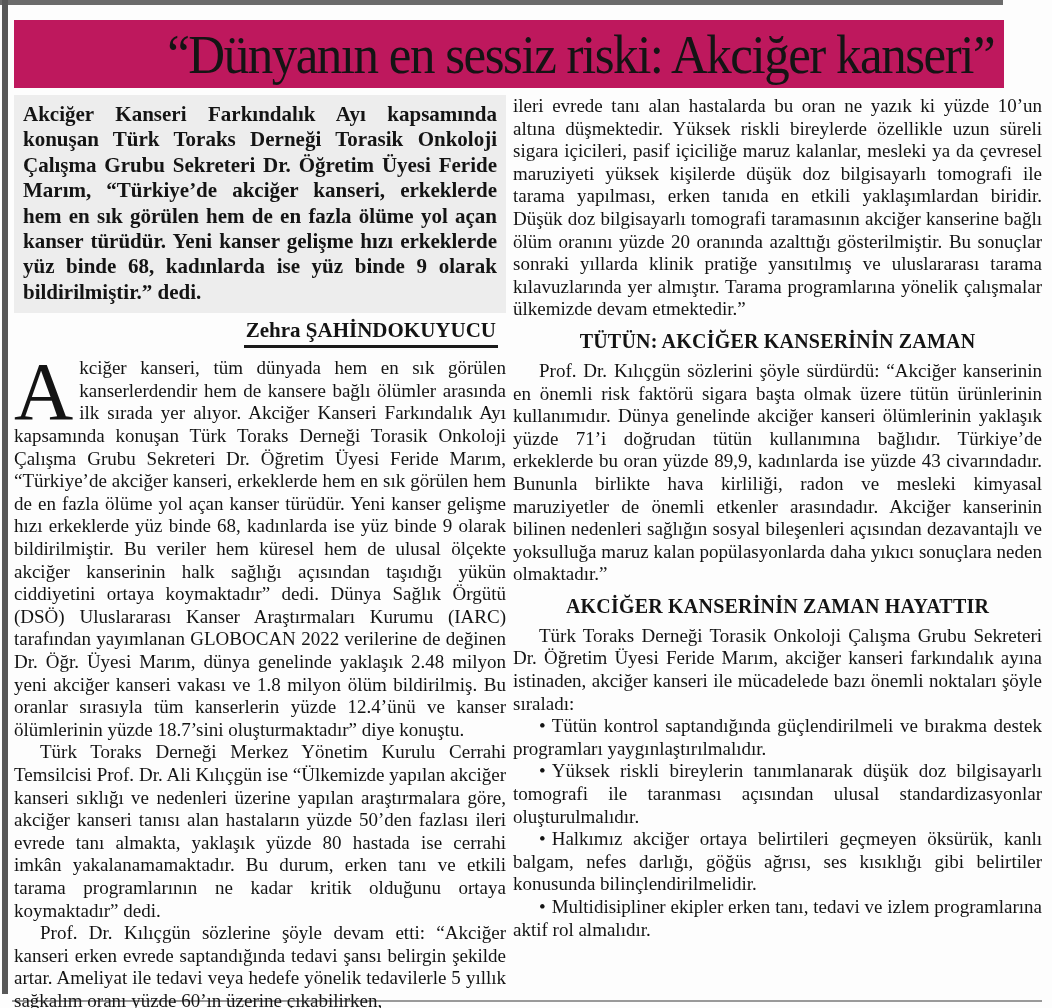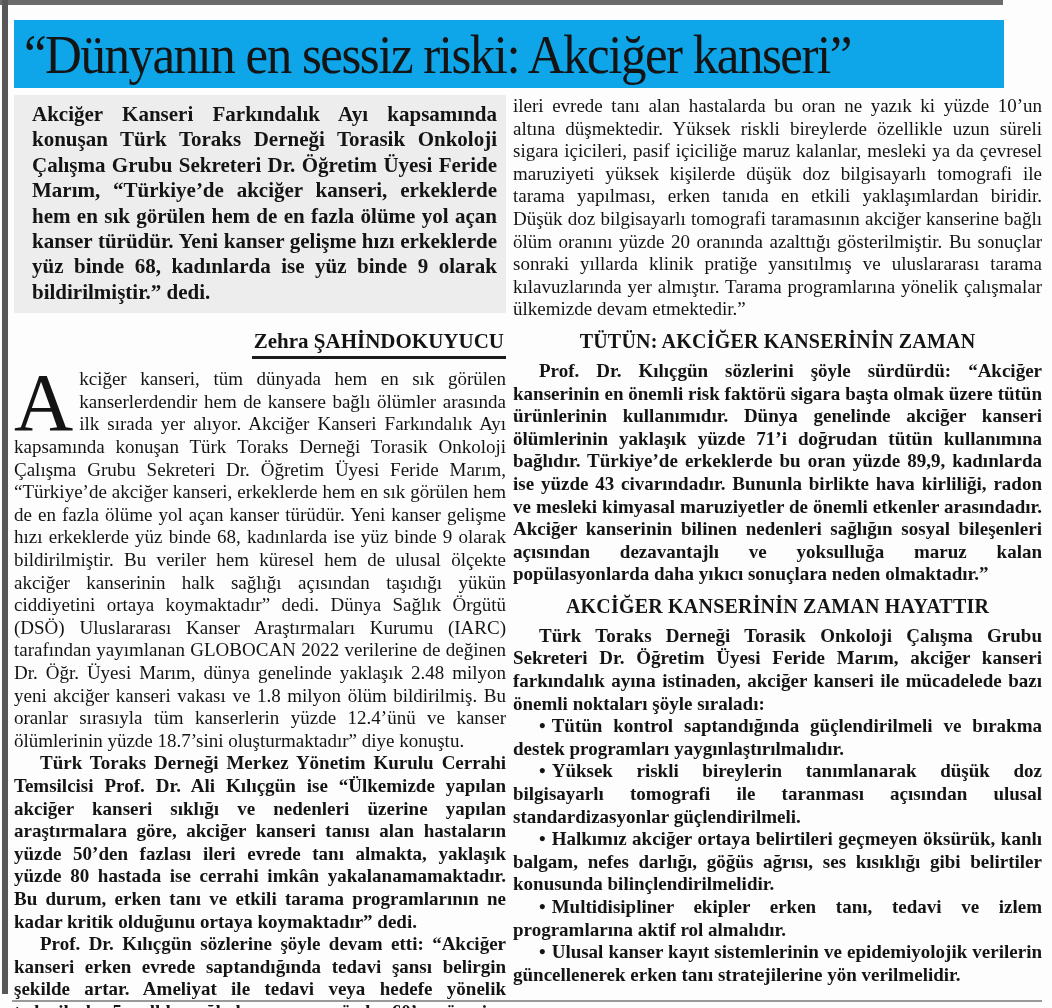--- a/index.html
+++ b/index.html
@@ -19,56 +19,56 @@
     position: absolute; left: 2px; top: 0;
     width: 6px; height: 994px; background: #585858;
   }
   .rule-bottom {
     position: absolute; left: 12px; top: 1000px;
     width: 1030px; height: 2px; background: #9a9a9a;
   }
   .headline-box {
     position: absolute; left: 14px; top: 20px;
     width: 990px; height: 68px;
-    background: #0ea5e9;
-    text-align: left;
+    background: #be185d;
+    text-align: right;
   }
   .headline-box h1 {
     margin: 0; font-weight: 400;
     font-size: 52px; line-height: 70px;
     letter-spacing: -1.5px;
     white-space: nowrap;
     transform: scale(0.98, 1.06);
     transform-origin: center;
   }
   .col { position: absolute; top: 95px; }
   .col-left  { left: 14px;  width: 492px; }
   .col-right { left: 513px; width: 529px; }
 
   .lead-box {
     background: #ededed;
-    padding: 7px 9px 8px 18px;
+    padding: 7px 9px 8px 9px;
     font-weight: 700;
     font-size: 21px; line-height: 25.4px;
     text-align: justify;
-    margin-bottom: 16px;
+    margin-bottom: 5px;
   }
-  .byline-row { text-align: right; margin: 2px 0 9px 0; }
+  .byline-row { text-align: right; margin: 2px 8px 9px 0; }
   .byline {
     display: inline-block;
     font-weight: 700; font-size: 21px;
     border-bottom: 3px solid #1b1b1b;
     padding: 0 2px 2px 2px;
   }
   .body-text p {
     margin: 0;
     font-size: 19px; line-height: 22.6px;
     text-align: justify;
   }
-  .body-text p.indent { text-indent: 26px; font-weight: bold; }
+  .body-text p.indent { text-indent: 26px; }
   .dropcap {
     float: left;
     font-size: 82px; line-height: 64px;
     padding: 3px 6px 0 0;
     font-weight: 400;
   }
   .section-heading {
     margin: 9px 0 7px 0;
     font-weight: 700; font-size: 20px;
     text-align: center;
@@ -107,18 +107,17 @@
   <div class="body-text">
     <p>ileri evrede tanı alan hastalarda bu oran ne yazık ki yüzde 10’un altına düşmektedir. Yüksek riskli bireylerde özellikle uzun süreli sigara içicileri, pasif içiciliğe maruz kalanlar, mesleki ya da çevresel maruziyeti yüksek kişilerde düşük doz bilgisayarlı tomografi ile tarama yapılması, erken tanıda en etkili yaklaşımlardan biridir. Düşük doz bilgisayarlı tomografi taramasının akciğer kanserine bağlı ölüm oranını yüzde 20 oranında azalttığı gösterilmiştir. Bu sonuçlar sonraki yıllarda klinik pratiğe yansıtılmış ve uluslararası tarama kılavuzlarında yer almıştır. Tarama programlarına yönelik çalışmalar ülkemizde devam etmektedir.”</p>
 
     <h2 class="section-heading">TÜTÜN: AKCİĞER KANSERİNİN ZAMAN</h2>
     <p class="indent">Prof. Dr. Kılıçgün sözlerini şöyle sürdürdü: “Akciğer kanserinin en önemli risk faktörü sigara başta olmak üzere tütün ürünlerinin kullanımıdır. Dünya genelinde akciğer kanseri ölümlerinin yaklaşık yüzde 71’i doğrudan tütün kullanımına bağlıdır. Türkiye’de erkeklerde bu oran yüzde 89,9, kadınlarda ise yüzde 43 civarındadır. Bununla birlikte hava kirliliği, radon ve mesleki kimyasal maruziyetler de önemli etkenler arasındadır. Akciğer kanserinin bilinen nedenleri sağlığın sosyal bileşenleri açısından dezavantajlı ve yoksulluğa maruz kalan popülasyonlarda daha yıkıcı sonuçlara neden olmaktadır.”</p>
 
     <h2 class="section-heading">AKCİĞER KANSERİNİN ZAMAN HAYATTIR</h2>
     <p class="indent">Türk Toraks Derneği Torasik Onkoloji Çalışma Grubu Sekreteri Dr. Öğretim Üyesi Feride Marım, akciğer kanseri farkındalık ayına istinaden, akciğer kanseri ile mücadelede bazı önemli noktaları şöyle sıraladı:</p>
 
     <p class="indent"><span class="bullet-glyph">•</span><span>Tütün kontrol saptandığında güçlendirilmeli ve bırakma destek programları yaygınlaştırılmalıdır.</span></p>
-    <p class="indent"><span class="bullet-glyph">•</span><span>Yüksek riskli bireylerin tanımlanarak düşük doz bilgisayarlı tomografi ile taranması açısından ulusal standardizasyonlar güçlendirilmeli.</span></p>
+    <p class="indent"><span class="bullet-glyph">•</span><span>Yüksek riskli bireylerin tanımlanarak düşük doz bilgisayarlı tomografi ile taranması açısından ulusal standardizasyonlar oluşturulmalıdır.</span></p>
     <p class="indent"><span class="bullet-glyph">•</span><span>Halkımız akciğer ortaya belirtileri geçmeyen öksürük, kanlı balgam, nefes darlığı, göğüs ağrısı, ses kısıklığı gibi belirtiler konusunda bilinçlendirilmelidir.</span></p>
     <p class="indent"><span class="bullet-glyph">•</span><span>Multidisipliner ekipler erken tanı, tedavi ve izlem programlarına aktif rol almalıdır.</span></p>
-    <p class="indent"><span class="bullet-glyph">•</span><span>Ulusal kanser kayıt sistemlerinin ve epidemiyolojik verilerin güncellenerek erken tanı stratejilerine yön verilmelidir.</span></p>
   </div>
 </div>
 
 </body></html>

